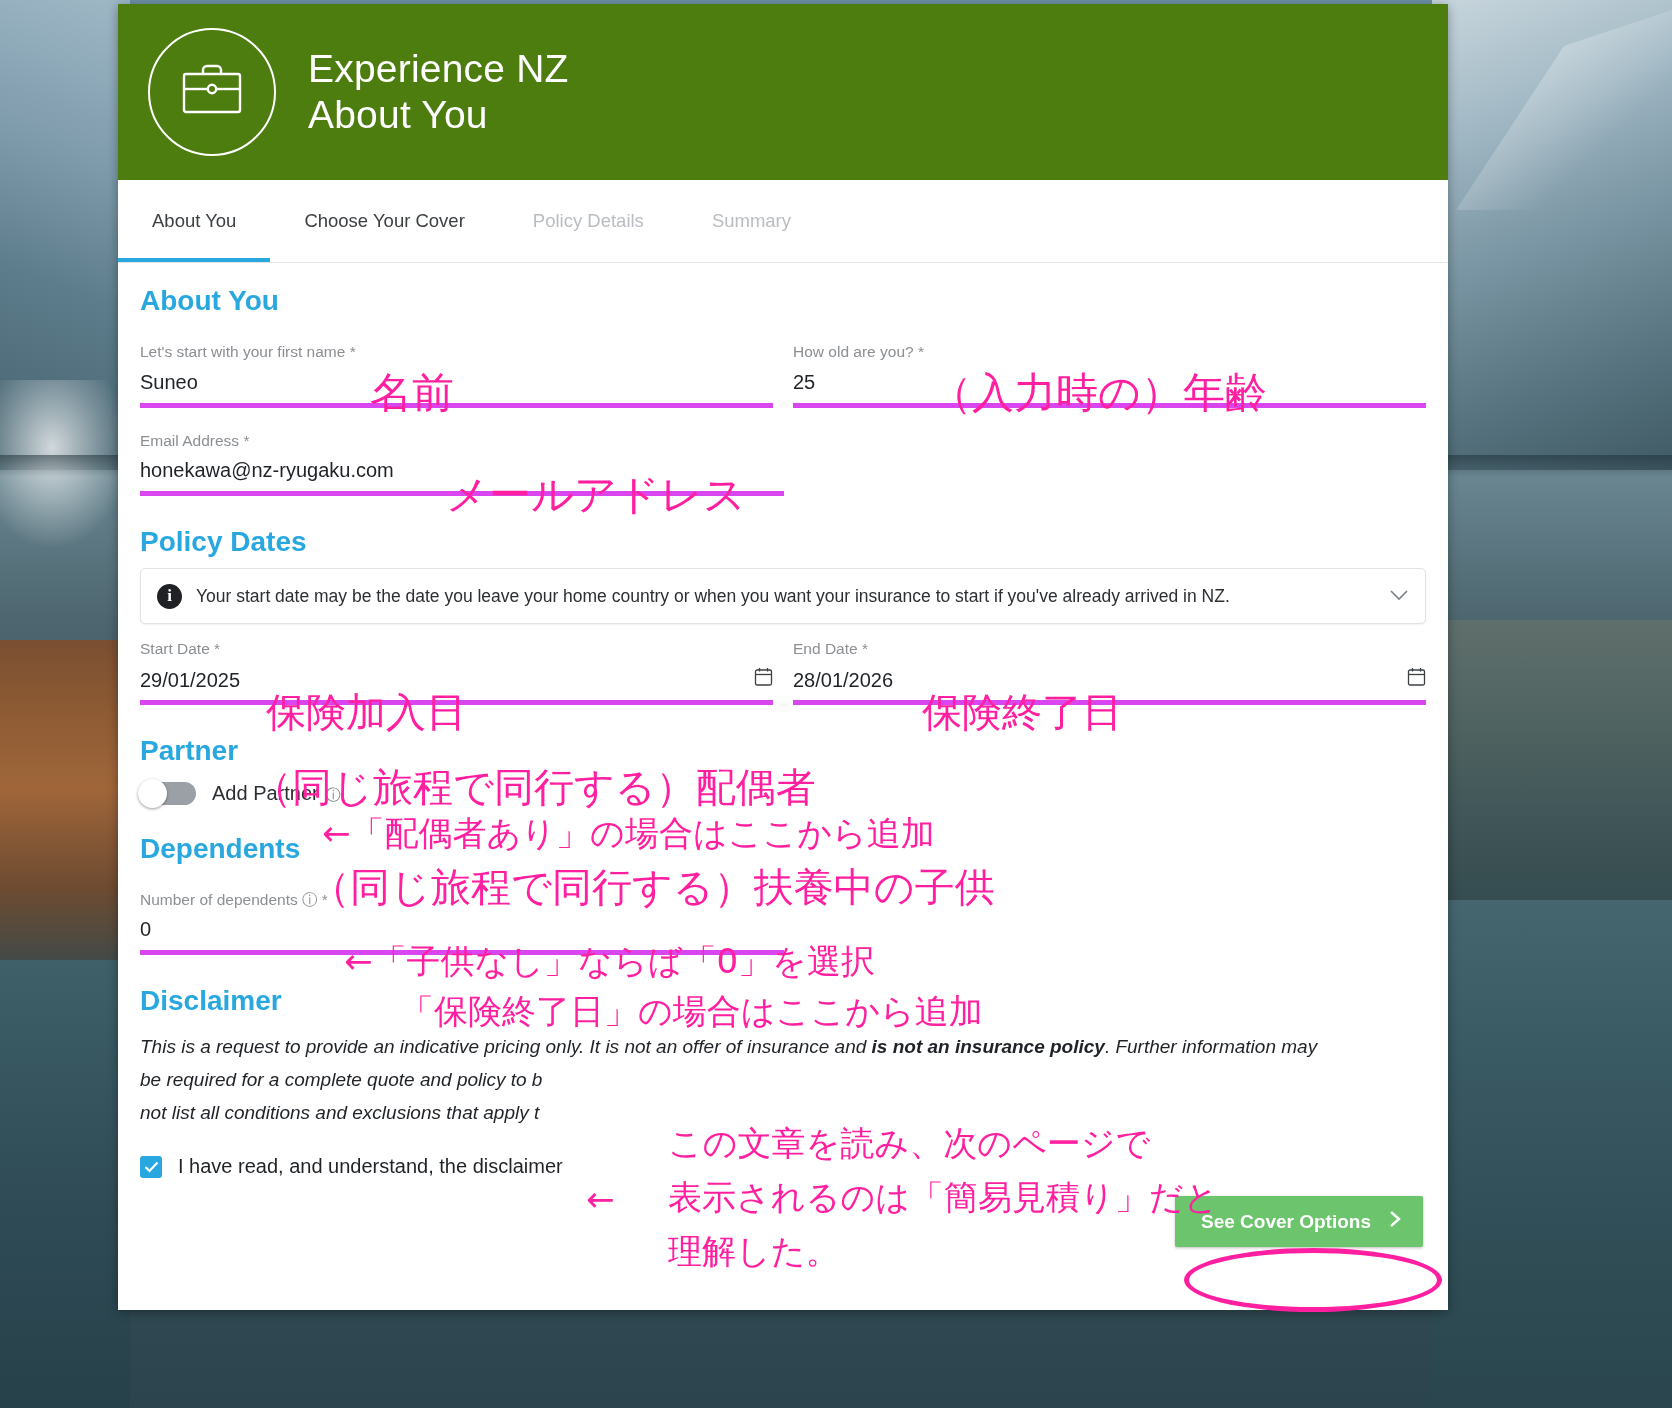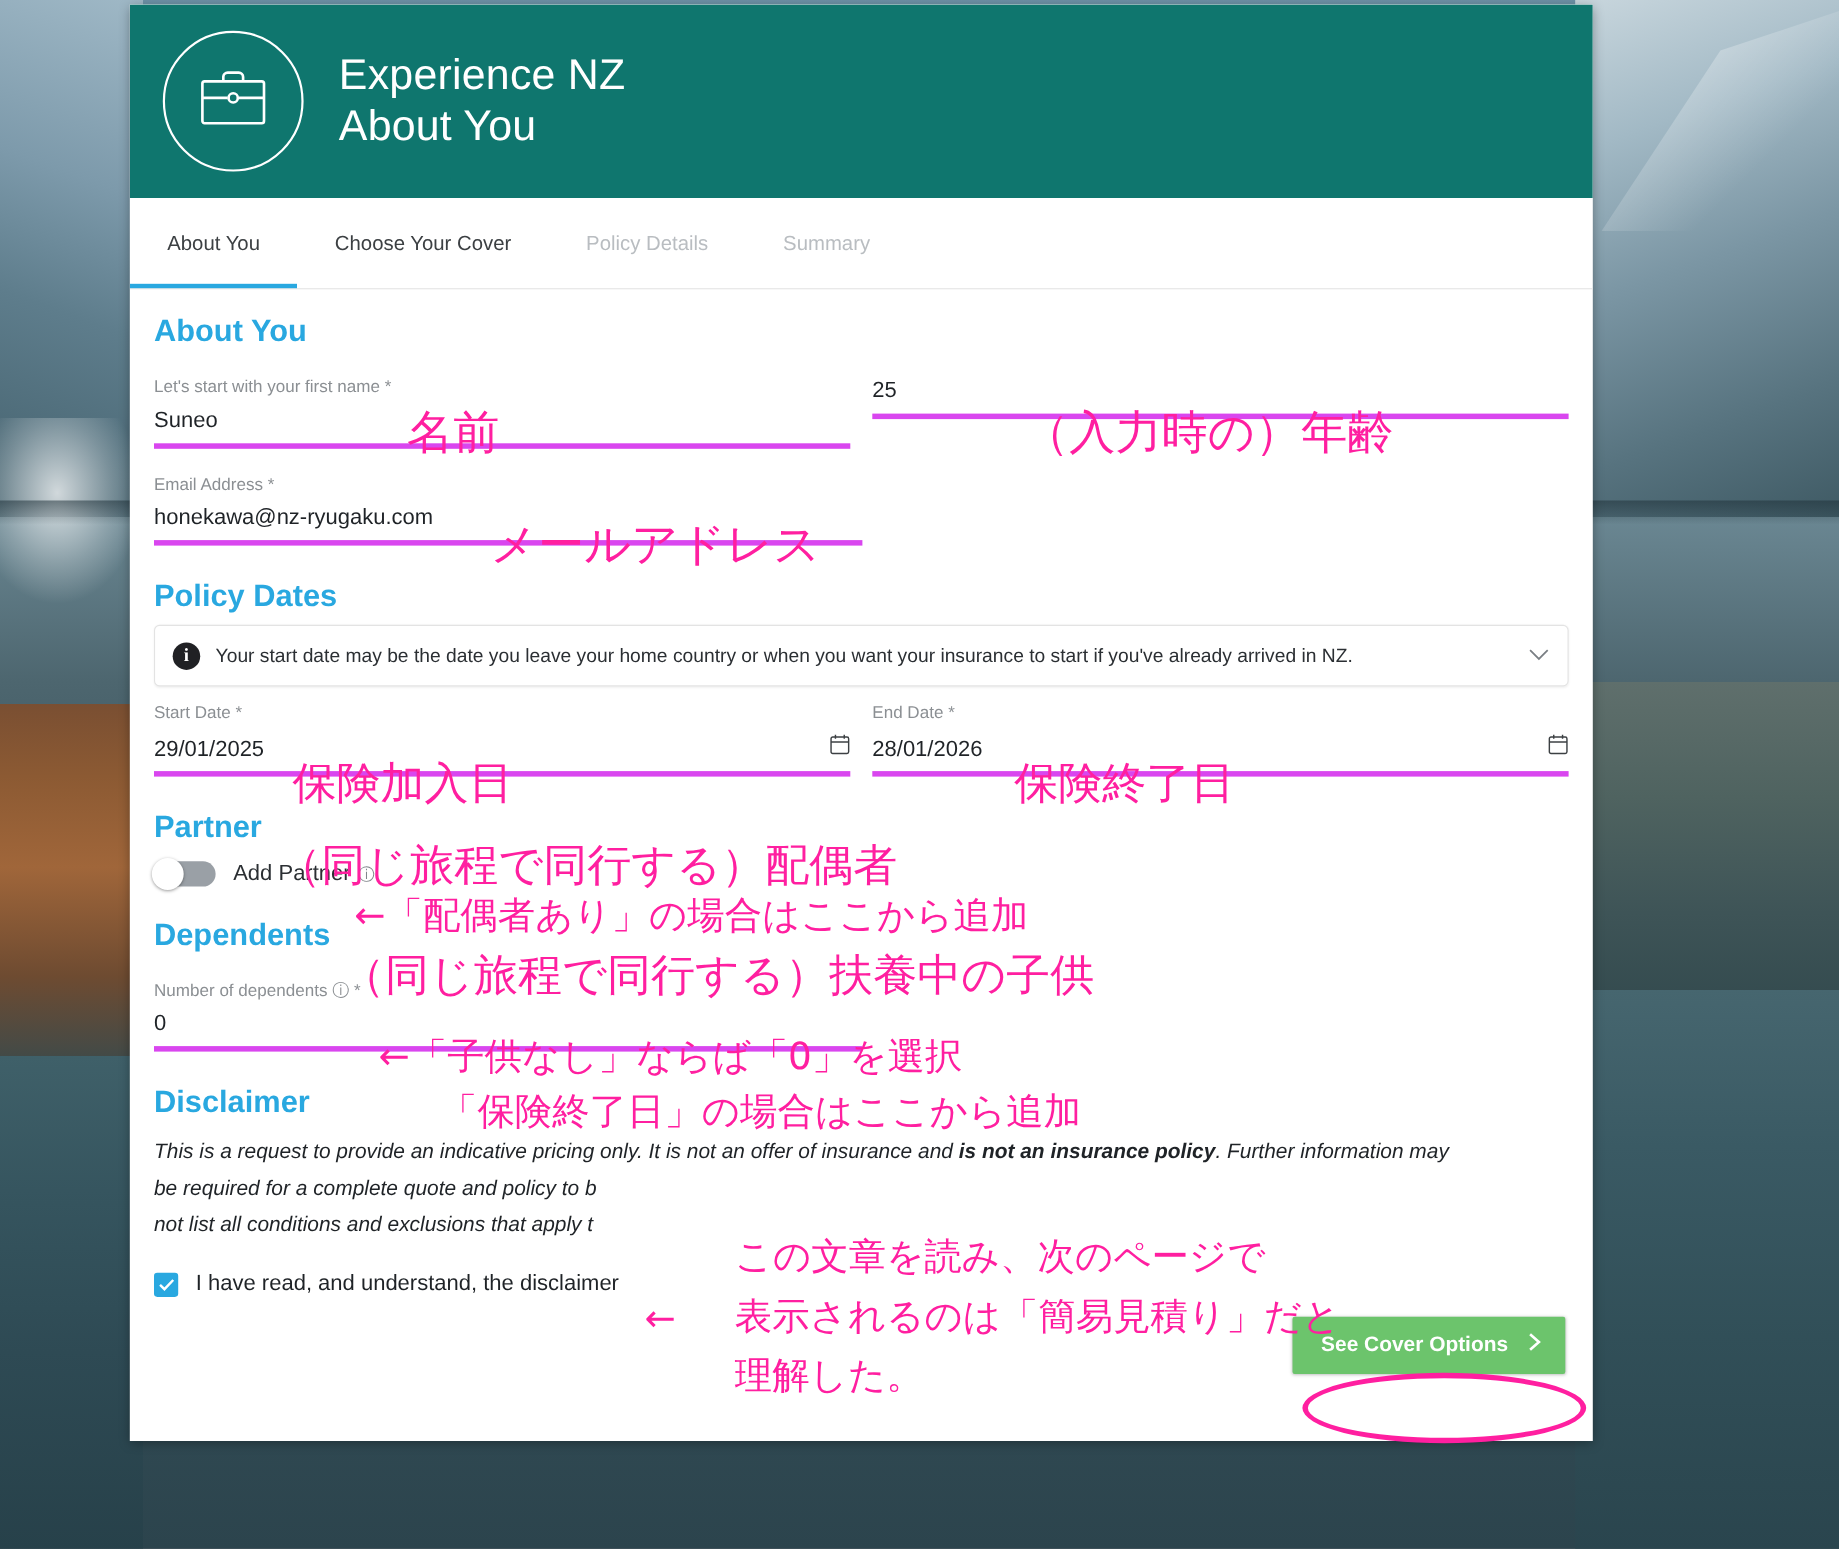--- a/index.html
+++ b/index.html
@@ -82,21 +82,21 @@
     height: 1306px;
     background: #ffffff;
     box-shadow: 0 2px 10px rgba(0,0,0,0.35);
     z-index: 2;
     overflow: hidden;
   }
 
   
   .card-header {
     height: 176px;
-    background: #0f766e;
+    background: #4d7c0f;
     display: flex;
     align-items: center;
     padding-left: 30px;
     box-sizing: border-box;
   }
   .brand-logo {
     width: 124px;
     height: 124px;
     border-radius: 50%;
     border: 2.5px solid #ffffff;
@@ -383,20 +383,21 @@
   <div class="body">
 
     <div class="section-title">About You</div>
 
     <div class="row">
       <div class="field half">
         <div class="field-label">Let's start with your first name *</div>
         <div class="field-value">Suneo</div>
       </div>
       <div class="field half">
+        <div class="field-label">How old are you? *</div>
         <div class="field-value">25</div>
       </div>
     </div>
 
     <div class="row">
       <div class="field half">
         <div class="field-label">Email Address *</div>
         <div class="field-value">honekawa@nz-ryugaku.com</div>
       </div>
     </div>

